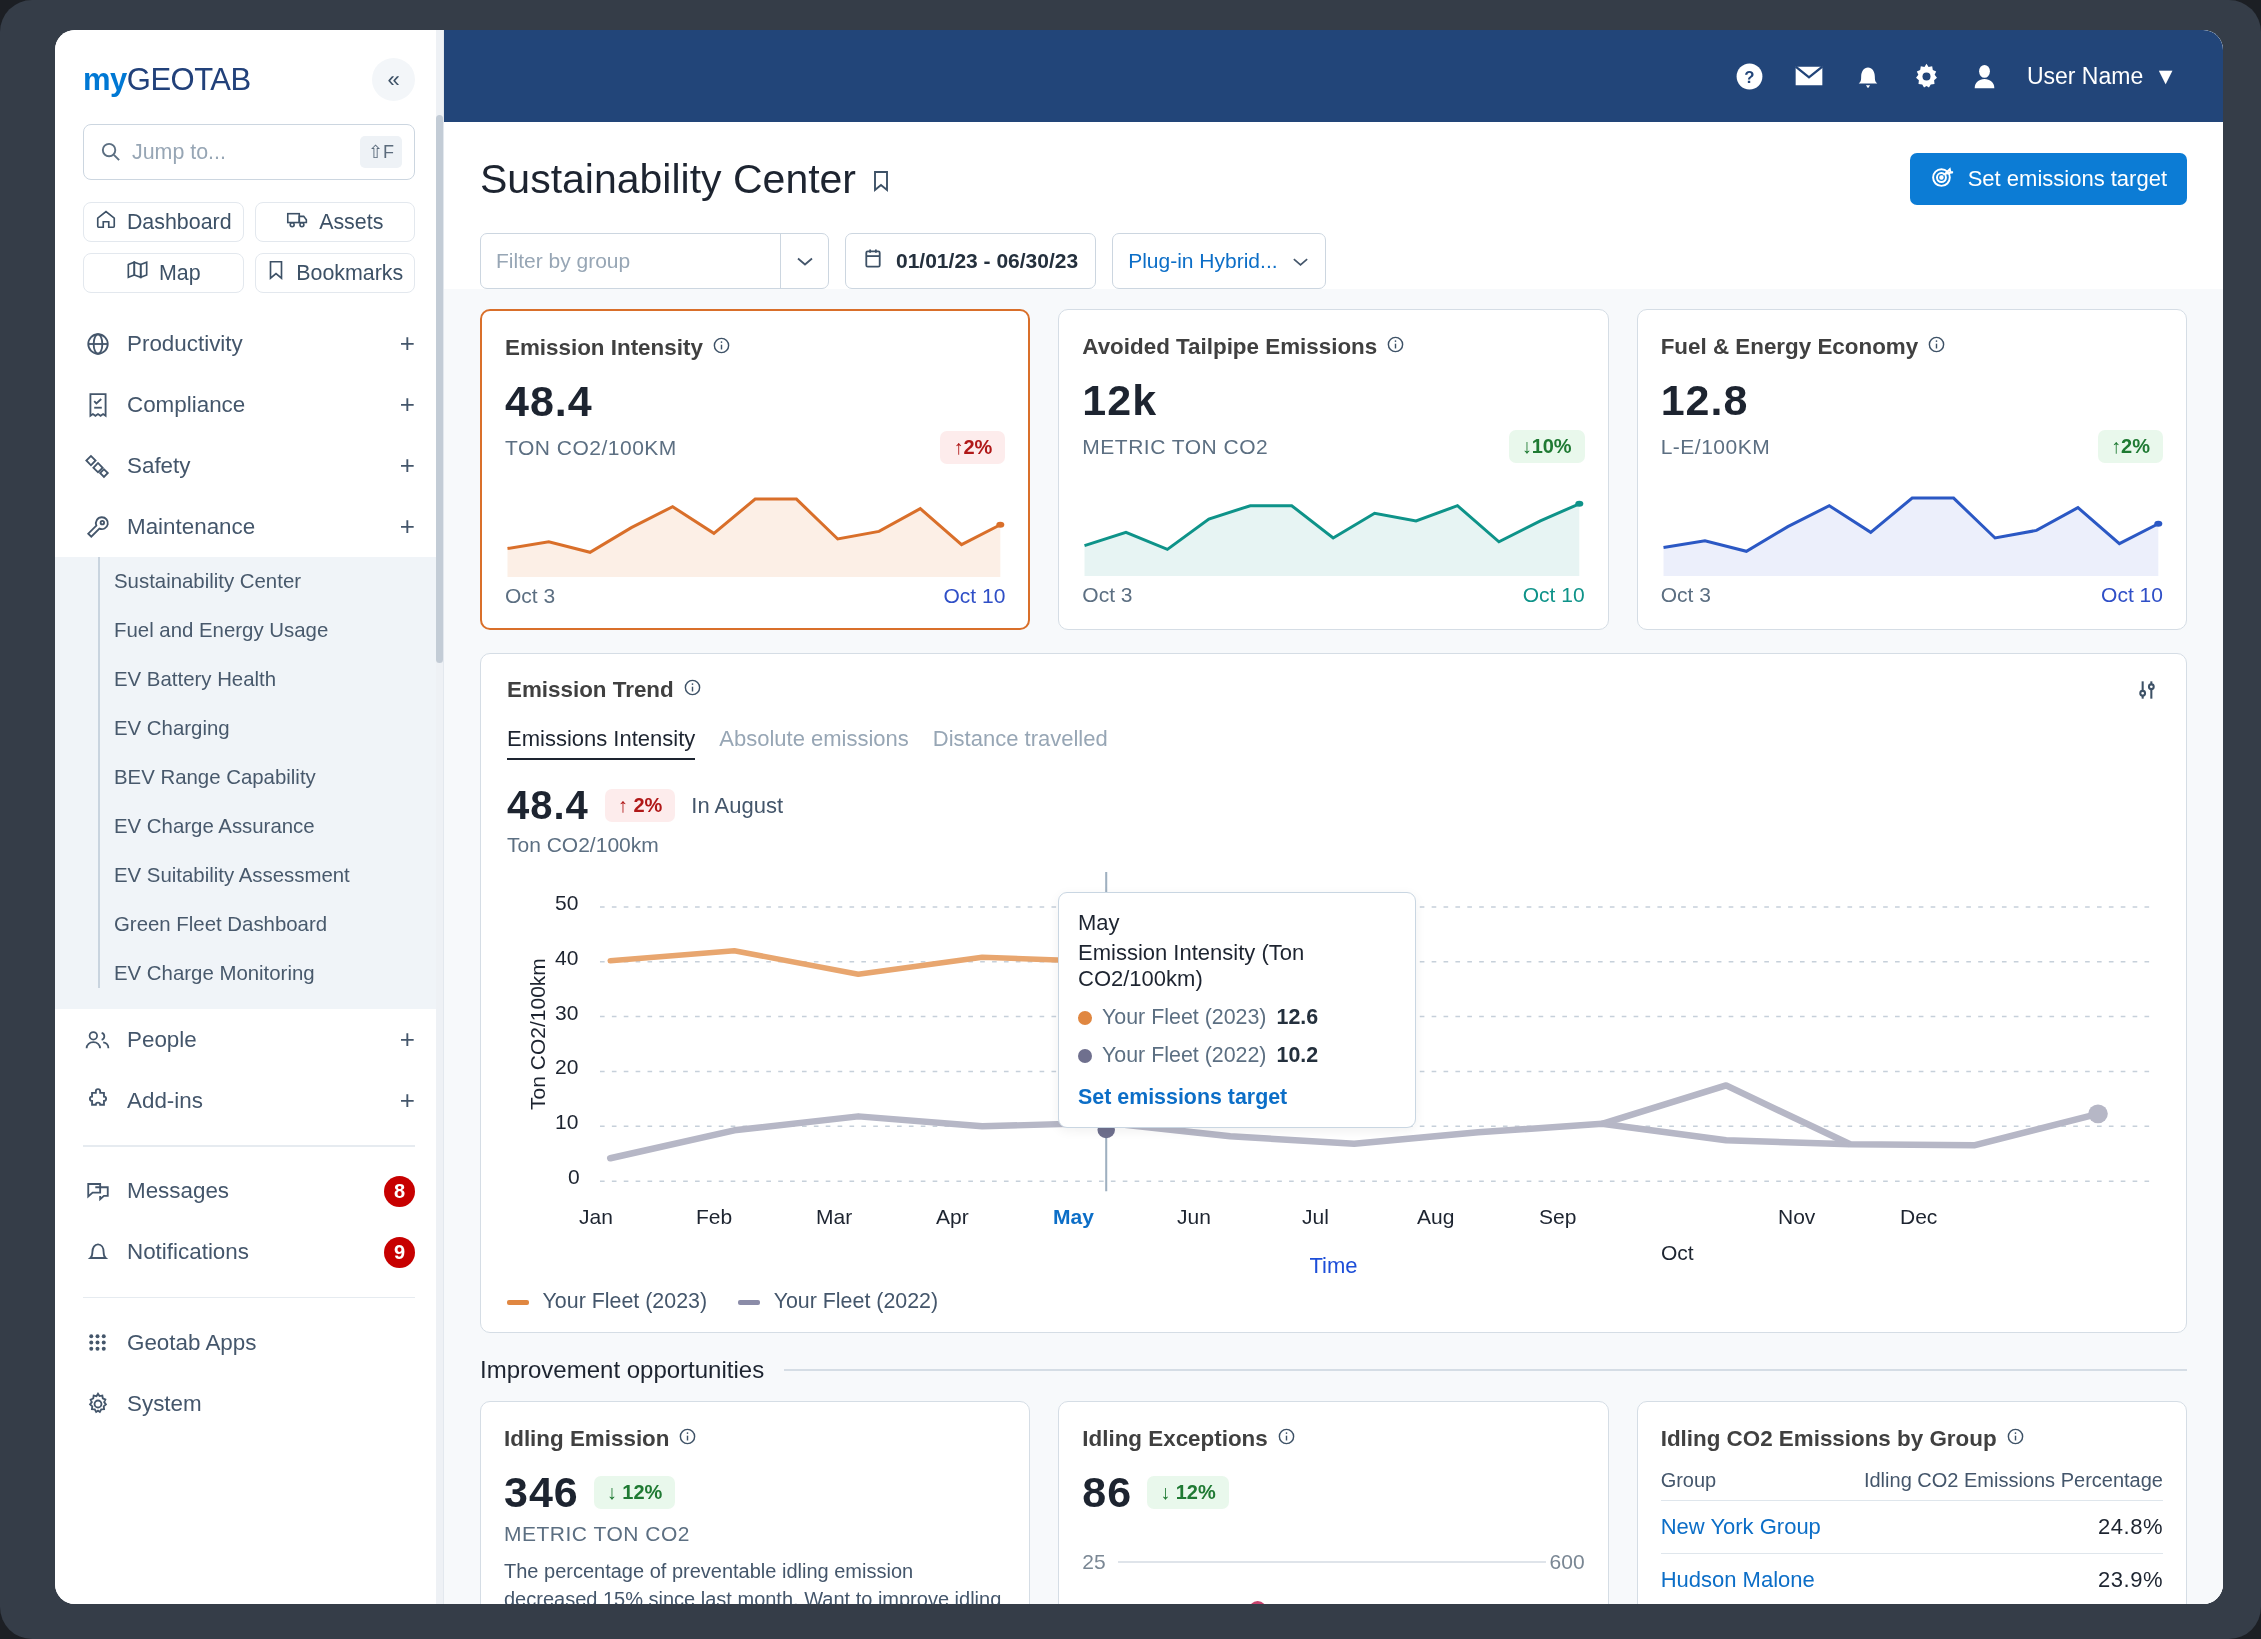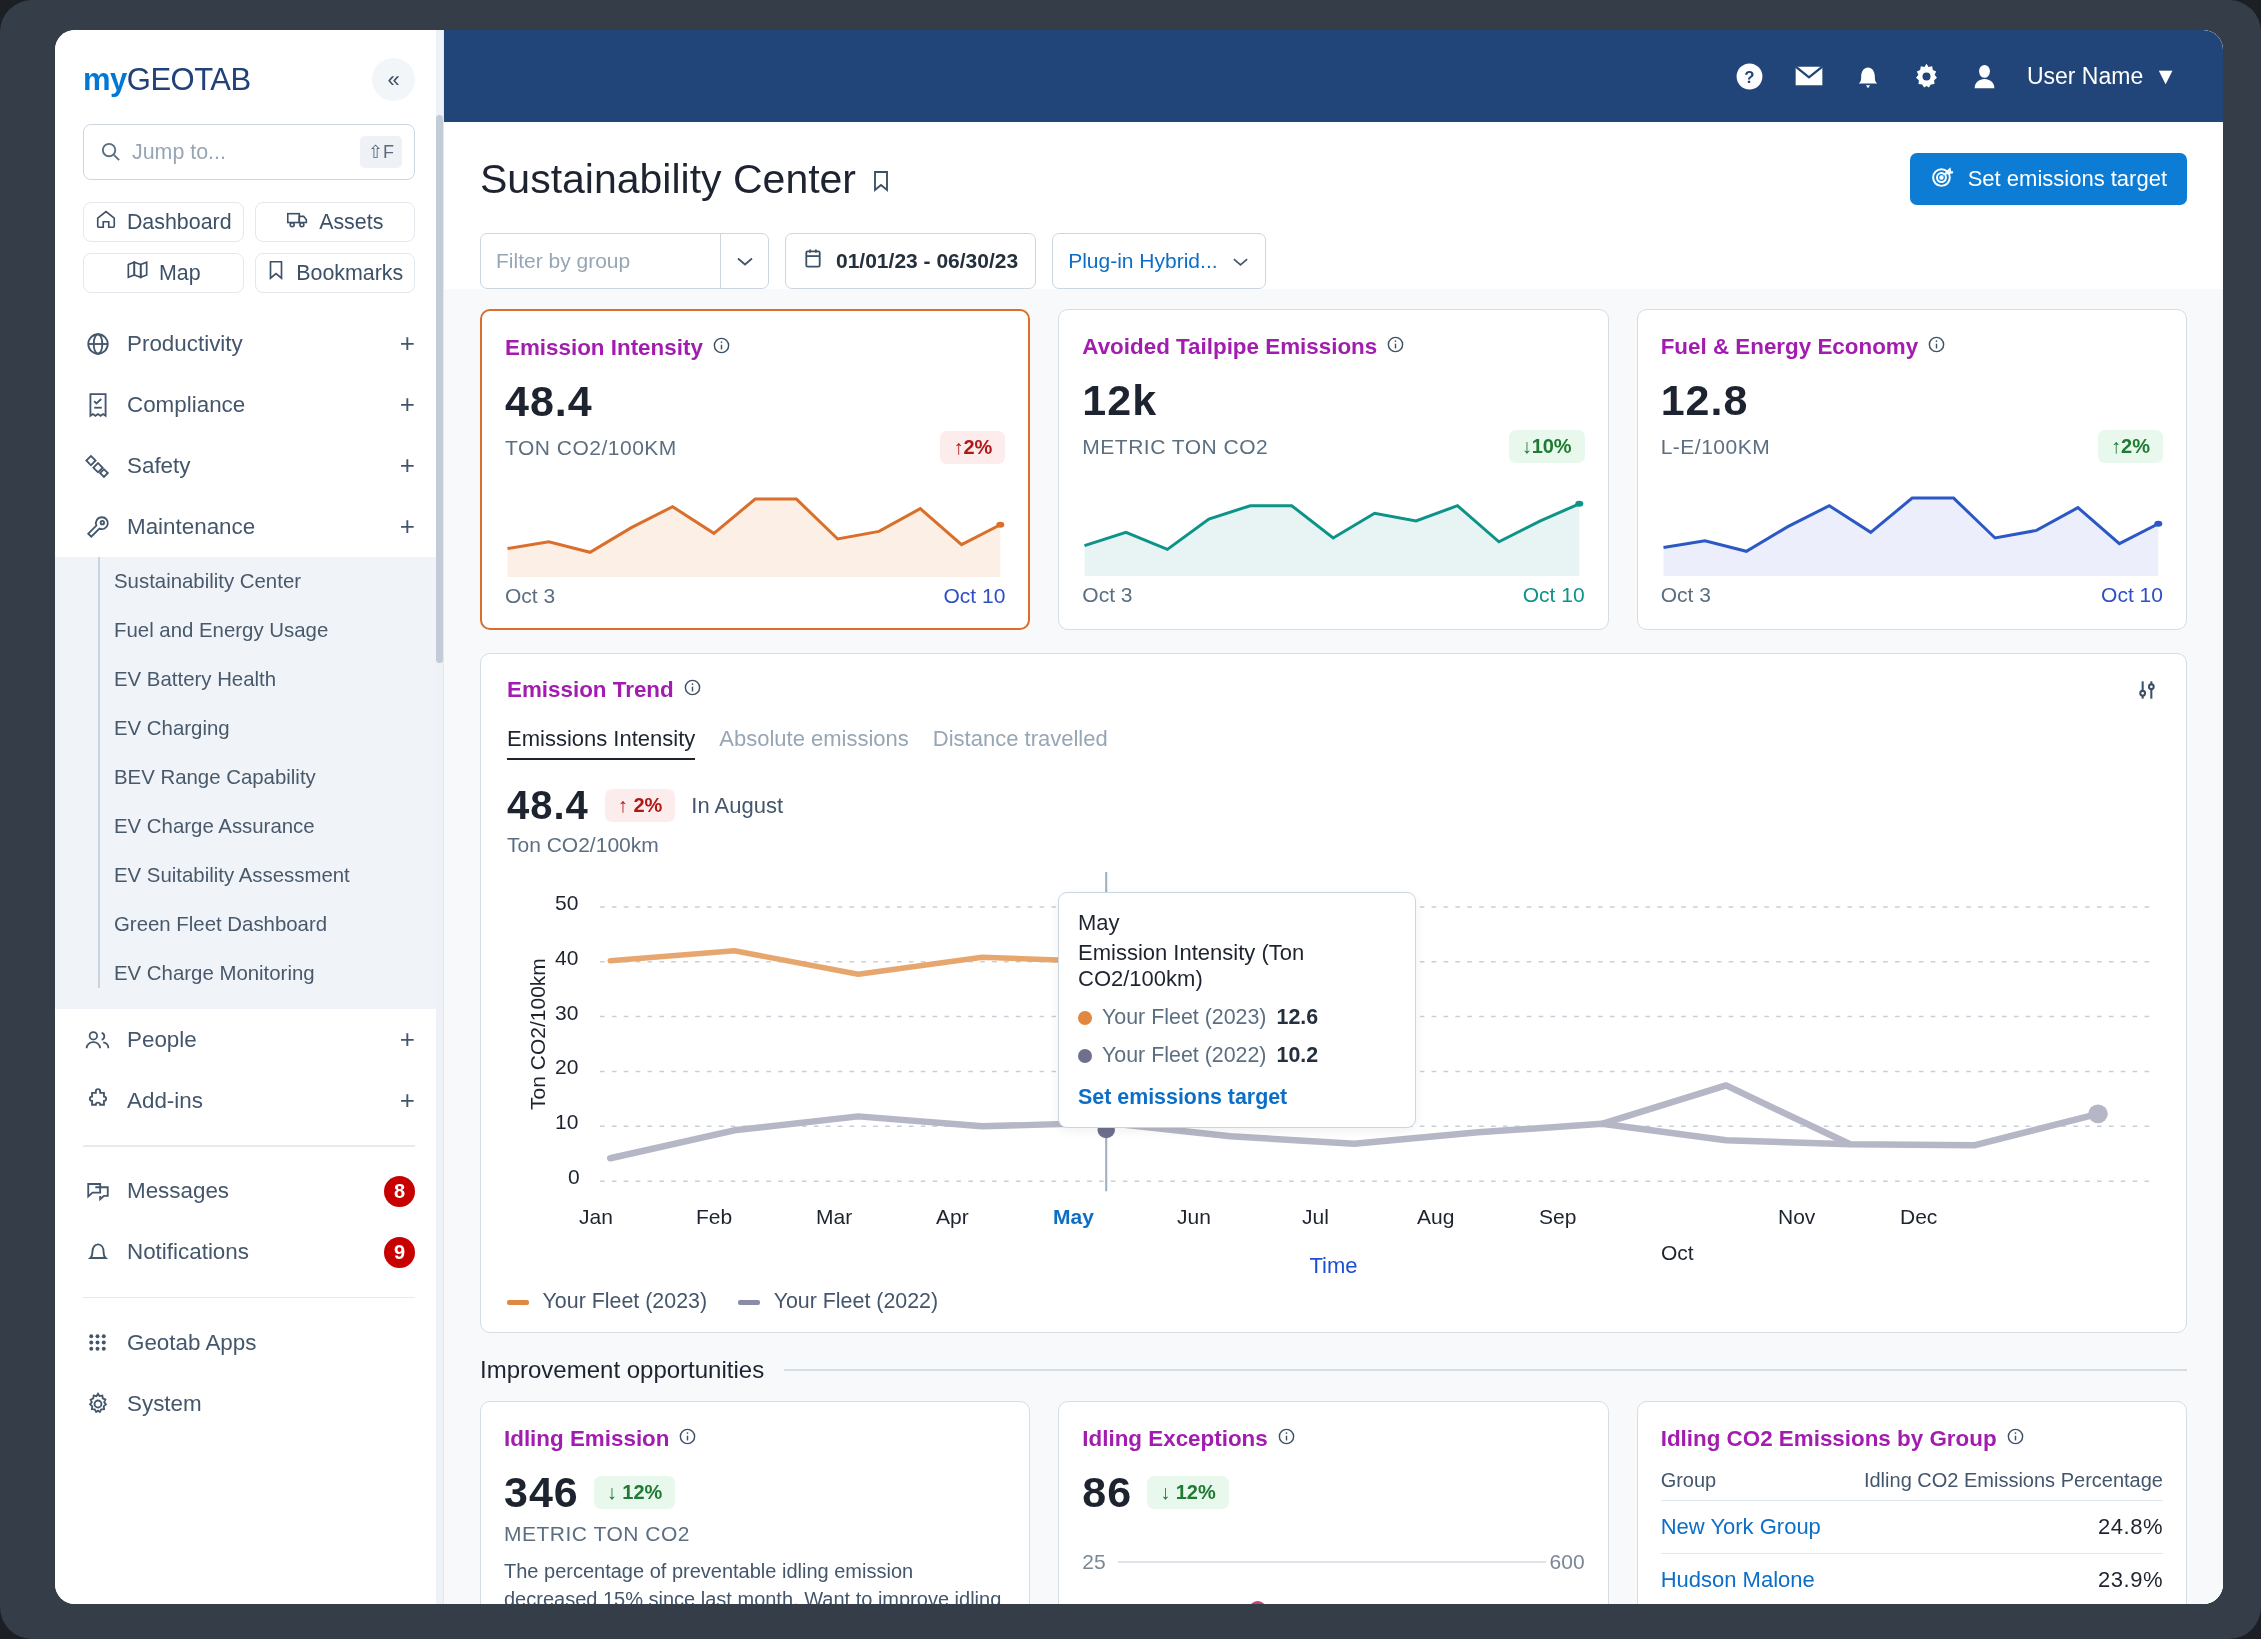--- a/index.html
+++ b/index.html
@@ -132,36 +132,36 @@
     height: 52px; padding: 0 20px;
     display: flex; align-items: center; gap: 13px;
     font-size: 22px;
   }
 
   .filters { display: flex; gap: 16px; margin-top: 28px; }
   .fld {
     height: 56px; border: 1.5px solid #ccd6e0; border-radius: 7px;
     display: flex; align-items: center; font-size: 21px; color: #44566b;
   }
-  .fld.group { width: 289px; padding-left: 0; }
+  .fld.group { width: 349px; padding-left: 0; }
   .fld.group .ph { flex: 1; color: #97a6b5; padding-left: 15px; }
   .fld.group .caret { width: 48px; border-left: 1.5px solid #ccd6e0; height: 100%; display: flex; align-items: center; justify-content: center; color:#44566b; }
   .fld.date { padding: 0 17px; gap: 13px; font-weight: 700; color:#24303d; }
   .fld.sel { padding: 0 15px; gap: 13px; color: #0c6ec7; }
 
   .content { flex: 1; background: #f7f9fb; padding: 20px 36px 0 36px; overflow: hidden; }
 
   .cards3 { display: grid; grid-template-columns: 1fr 1fr 1fr; gap: 28px; }
   .card {
     background: #fff; border: 1.5px solid #d5dde5; border-radius: 10px;
     padding: 24px 23px 20px 23px;
     position: relative;
   }
   .card.hl { border: 2.5px solid #d96f2a; }
-  .card-title { font-size: 22.4px; color: #a21caf; font-weight: 700; display: flex; align-items: center; gap: 9px; }
+  .card-title { font-size: 22.4px; color: #404040; font-weight: 700; display: flex; align-items: center; gap: 9px; }
   .big-val { font-size: 43px; font-weight: 700; color: #1d2430; margin-top: 16px; letter-spacing: 1px; }
   .unit-row { display:flex; align-items:center; justify-content: space-between; margin-top: 5px; }
   .unit { font-size: 21px; color: #5c6f82; letter-spacing: 0.5px; }
   .chip { border-radius: 7px; padding: 5px 13px; font-size: 20px; font-weight: 700; }
   .chip.up-red { background:#fdecec; color:#b01818; }
   .chip.down-green { background:#e9f8ec; color:#1f7a33; }
   .chip.up-green { background:#e9f8ec; color:#1f7a33; }
   .spark { margin-top: 18px; height: 95px; }
   .spark svg { width: 100%; height: 100%; display: block; }
   .date-row { display:flex; justify-content: space-between; margin-top: 7px; font-size: 21px; }

